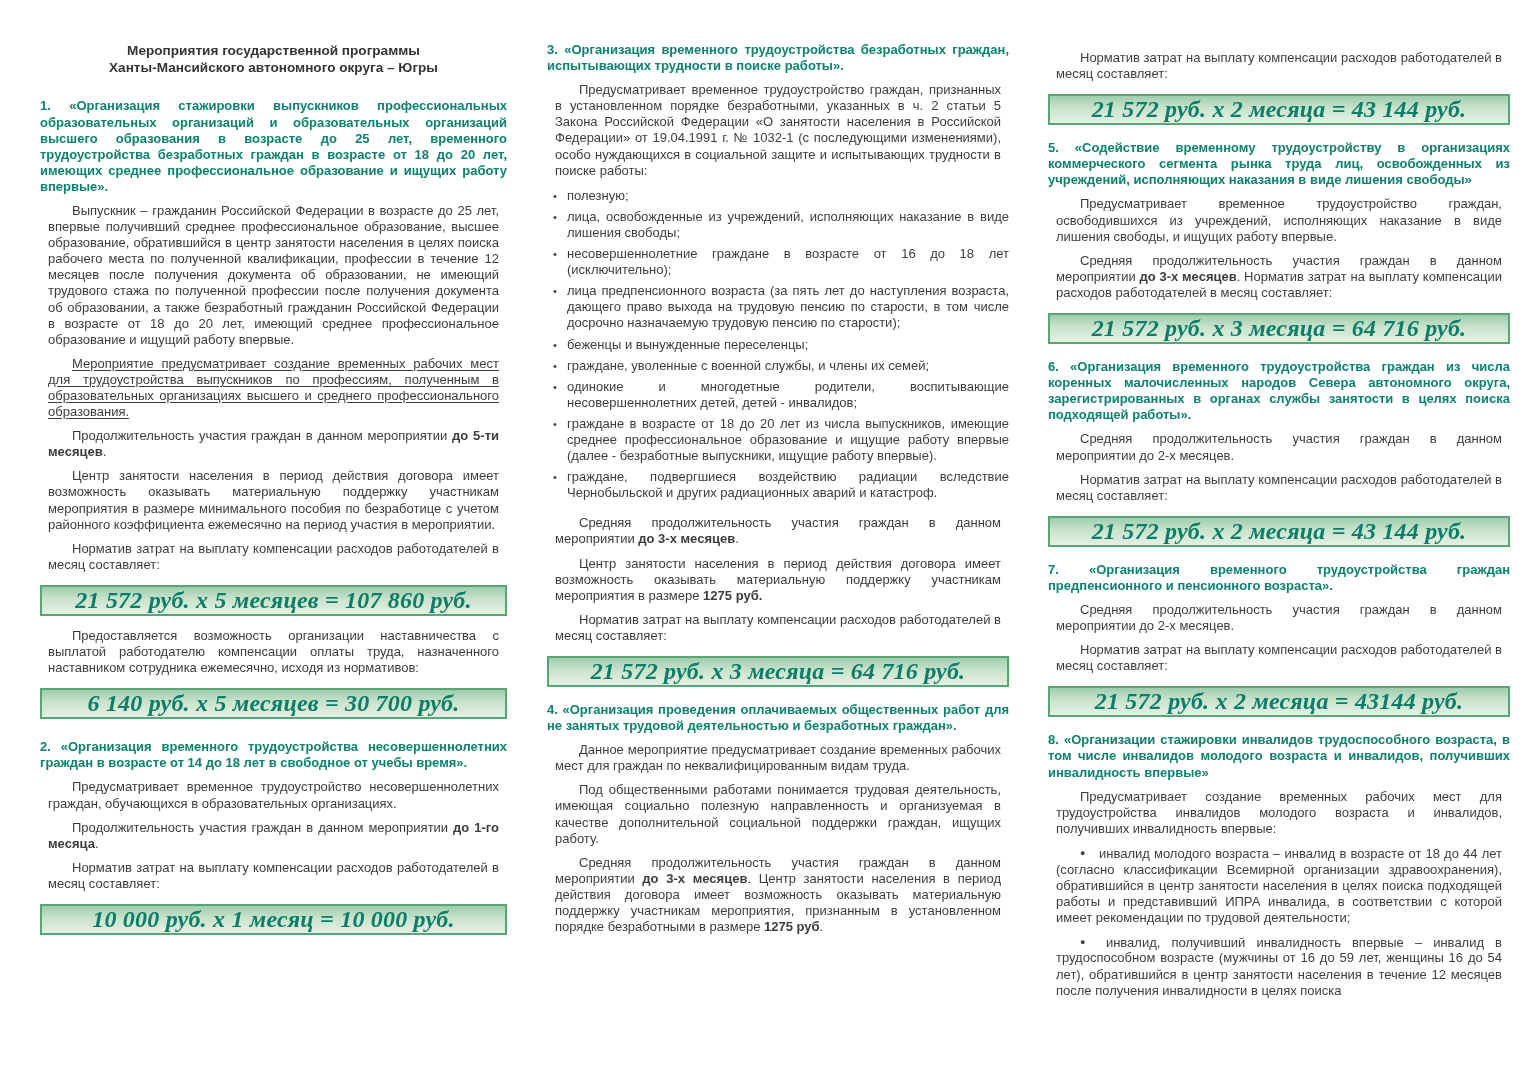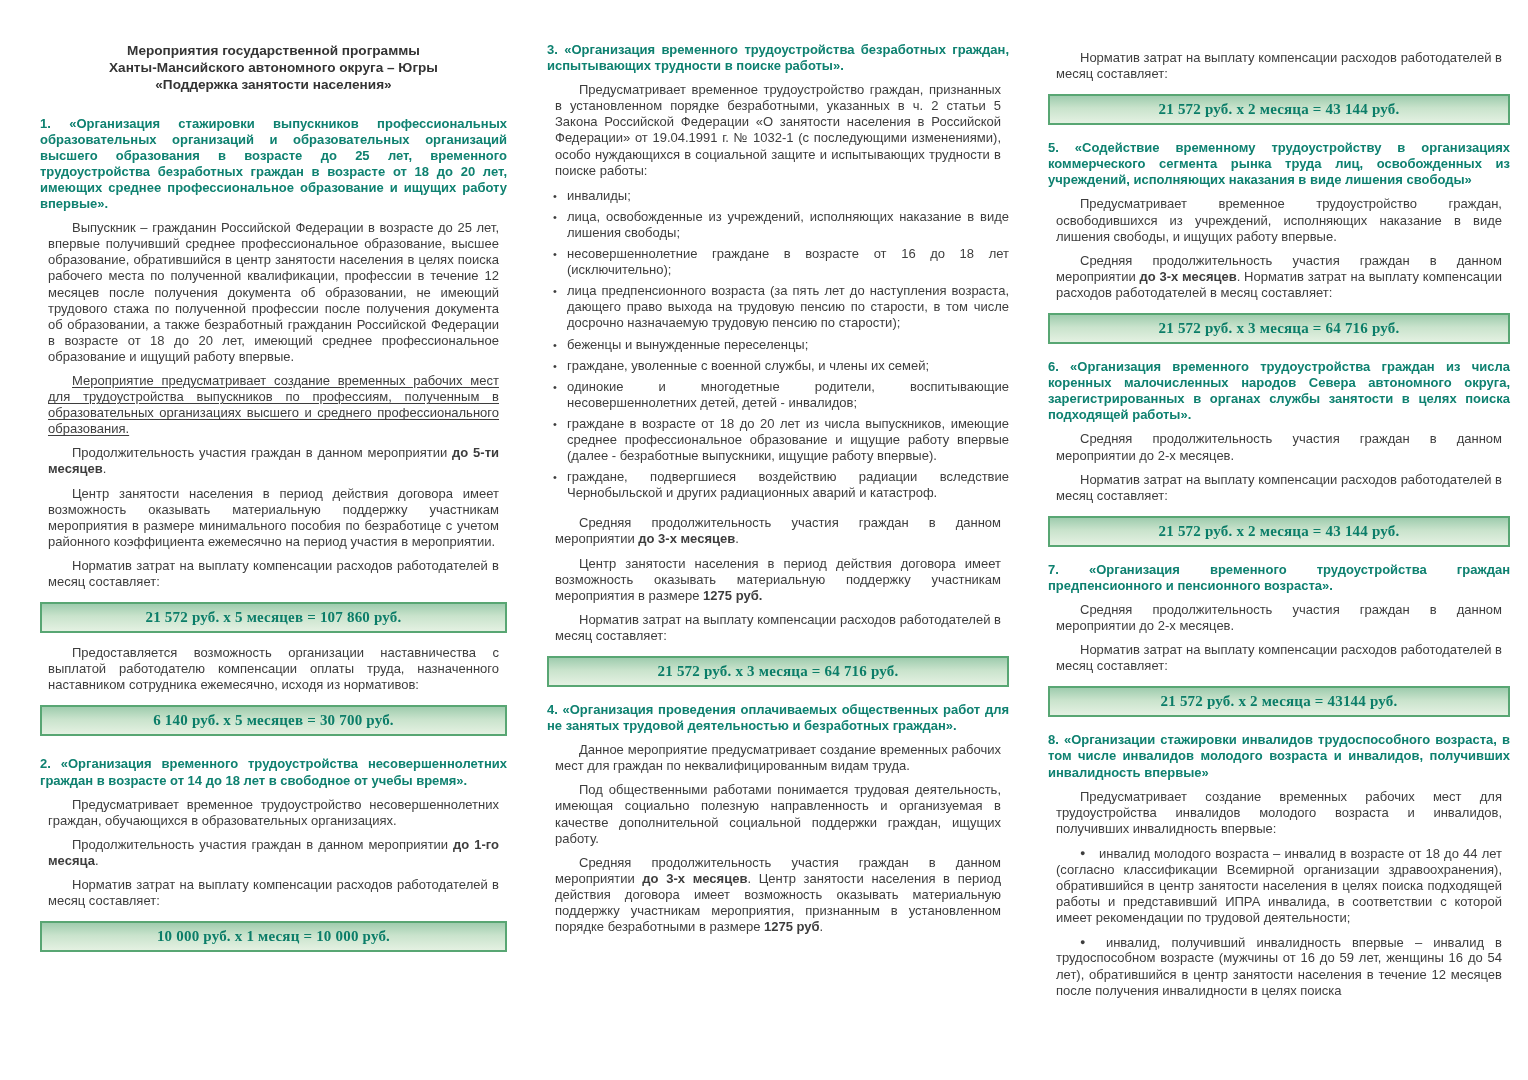--- a/index.html
+++ b/index.html
@@ -24,41 +24,41 @@
   .u{text-decoration:underline;text-underline-offset:2px;}
   b{font-weight:bold;}
 
   .box{
     margin:12px 0;
     border:2px solid var(--box_border,#58a673);
     background:linear-gradient(180deg,#9fccae 0%,#c9e3cc 45%,#e4f1e2 100%);
     text-align:center;text-indent:0;
     font-family:"Liberation Serif","DejaVu Serif",serif;
     font-weight:bold;color:var(--box_text,#0b7d68);
-    font-size:15px;line-height:27px;
+    font-size:24px;line-height:27px;
     letter-spacing:0.2px;
+    font-style:italic;
   }
 
   .blist{margin:9px 0 14px 0;}
   .bullet{position:relative;padding-left:20px;margin:5px 0;text-align:justify;}
   .bmark{position:absolute;left:6px;top:0;font-size:11px;}
   .mt-md{margin-top:12px;}
 
   .bigdot{font-size:9px;vertical-align:1.5px;margin-right:13px;}
 </style>
 </head>
 <body>
 
 <div class="page">
 
   <div class="col" id="col1">
     <div class="doc-title">
       <div>Мероприятия государственной программы</div>
       <div>Ханты-Мансийского автономного округа – Югры</div>
-      <div>«Поддержка занятости населения»</div>
     </div>
 
     <div class="sec-h first">1. «Организация стажировки выпускников профессиональных образовательных организаций и образовательных организаций высшего образования в возрасте до 25 лет, временного трудоустройства безработных граждан в возрасте от 18 до 20 лет, имеющих среднее профессиональное образование и ищущих работу впервые».</div>
     <p>Выпускник – гражданин Российской Федерации в возрасте до 25 лет, впервые получивший среднее профессиональное образование, высшее образование, обратившийся в центр занятости населения в целях поиска рабочего места по полученной квалификации, профессии в течение 12 месяцев после получения документа об образовании, не имеющий трудового стажа по полученной профессии после получения документа об образовании, а также безработный гражданин Российской Федерации в возрасте от 18 до 20 лет, имеющий среднее профессиональное образование и ищущий работу впервые.</p>
     <p class="u">Мероприятие предусматривает создание временных рабочих мест для трудоустройства выпускников по профессиям, полученным в образовательных организациях высшего и среднего профессионального образования.</p>
     <p><span>Продолжительность участия граждан в данном мероприятии </span><b>до 5-ти месяцев</b><span>.</span></p>
     <p>Центр занятости населения в период действия договора имеет возможность оказывать материальную поддержку участникам мероприятия в размере минимального пособия по безработице с учетом районного коэффициента ежемесячно на период участия в мероприятии.</p>
     <p>Норматив затрат на выплату компенсации расходов работодателей в месяц составляет:</p>
     <div class="box">21 572 руб. х 5 месяцев = 107 860 руб.</div>
     <p>Предоставляется возможность организации наставничества с выплатой работодателю компенсации оплаты труда, назначенного наставником сотрудника ежемесячно, исходя из нормативов:</p>
@@ -69,21 +69,21 @@
     <p><span>Продолжительность участия граждан в данном мероприятии </span><b>до 1-го месяца</b><span>.</span></p>
     <p>Норматив затрат на выплату компенсации расходов работодателей в месяц составляет:</p>
     <div class="box">10 000 руб. х 1 месяц = 10 000 руб.</div>
   </div>
 
   <div class="col" id="col2">
     <div class="sec-h first">3. «Организация временного трудоустройства безработных граждан, испытывающих трудности в поиске работы».</div>
     <p>Предусматривает временное трудоустройство граждан, признанных в установленном порядке безработными, указанных в ч. 2 статьи 5 Закона Российской Федерации «О занятости населения в Российской Федерации» от 19.04.1991 г. № 1032-1 (с последующими изменениями), особо нуждающихся в социальной защите и испытывающих трудности в поиске работы:</p>
 
     <div class="blist">
-      <div class="bullet"><span class="bmark">•</span><span>инвалиды;</span></div>
+      <div class="bullet"><span class="bmark">•</span><span>полезную;</span></div>
       <div class="bullet"><span class="bmark">•</span><span>лица, освобожденные из учреждений, исполняющих наказание в виде лишения свободы;</span></div>
       <div class="bullet"><span class="bmark">•</span><span>несовершеннолетние граждане в возрасте от 16 до 18 лет (исключительно);</span></div>
       <div class="bullet"><span class="bmark">•</span><span>лица предпенсионного возраста (за пять лет до наступления возраста, дающего право выхода на трудовую пенсию по старости, в том числе досрочно назначаемую трудовую пенсию по старости);</span></div>
       <div class="bullet"><span class="bmark">•</span><span>беженцы и вынужденные переселенцы;</span></div>
       <div class="bullet"><span class="bmark">•</span><span>граждане, уволенные с военной службы, и члены их семей;</span></div>
       <div class="bullet"><span class="bmark">•</span><span>одинокие и многодетные родители, воспитывающие несовершеннолетних детей, детей - инвалидов;</span></div>
       <div class="bullet"><span class="bmark">•</span><span>граждане в возрасте от 18 до 20 лет из числа выпускников, имеющие среднее профессиональное образование и ищущие работу впервые (далее - безработные выпускники, ищущие работу впервые).</span></div>
       <div class="bullet"><span class="bmark">•</span><span>граждане, подвергшиеся воздействию радиации вследствие Чернобыльской и других радиационных аварий и катастроф.</span></div>
     </div>
 

